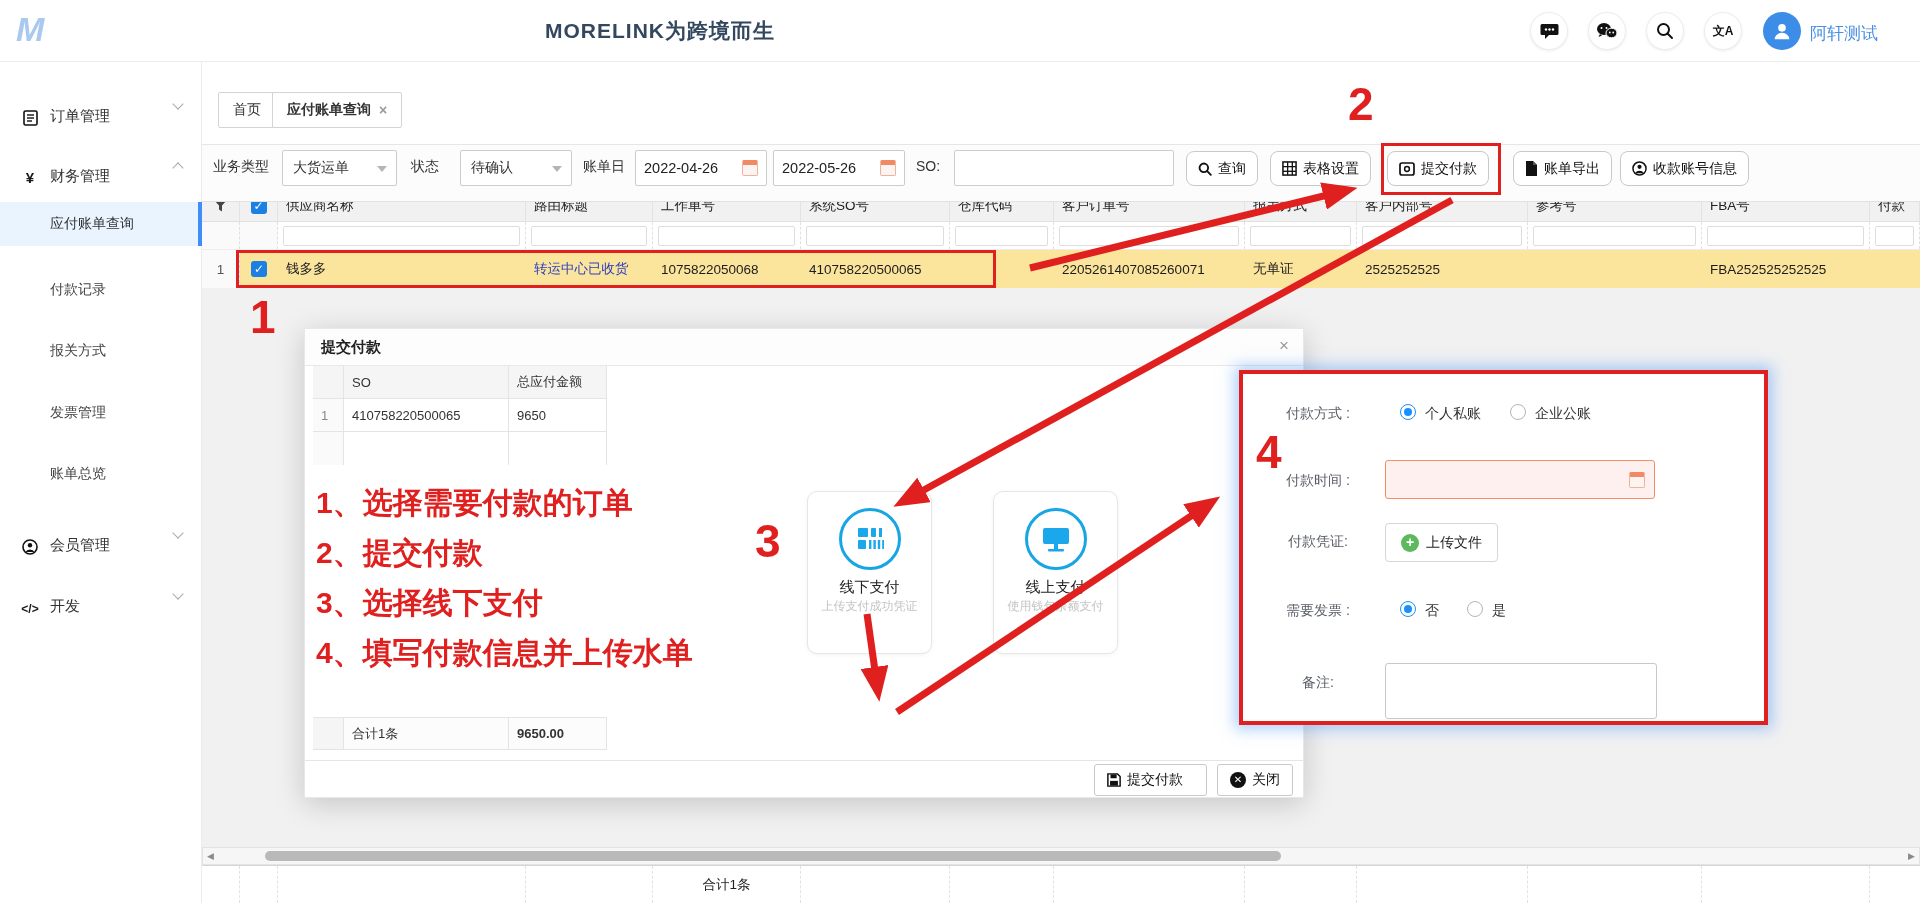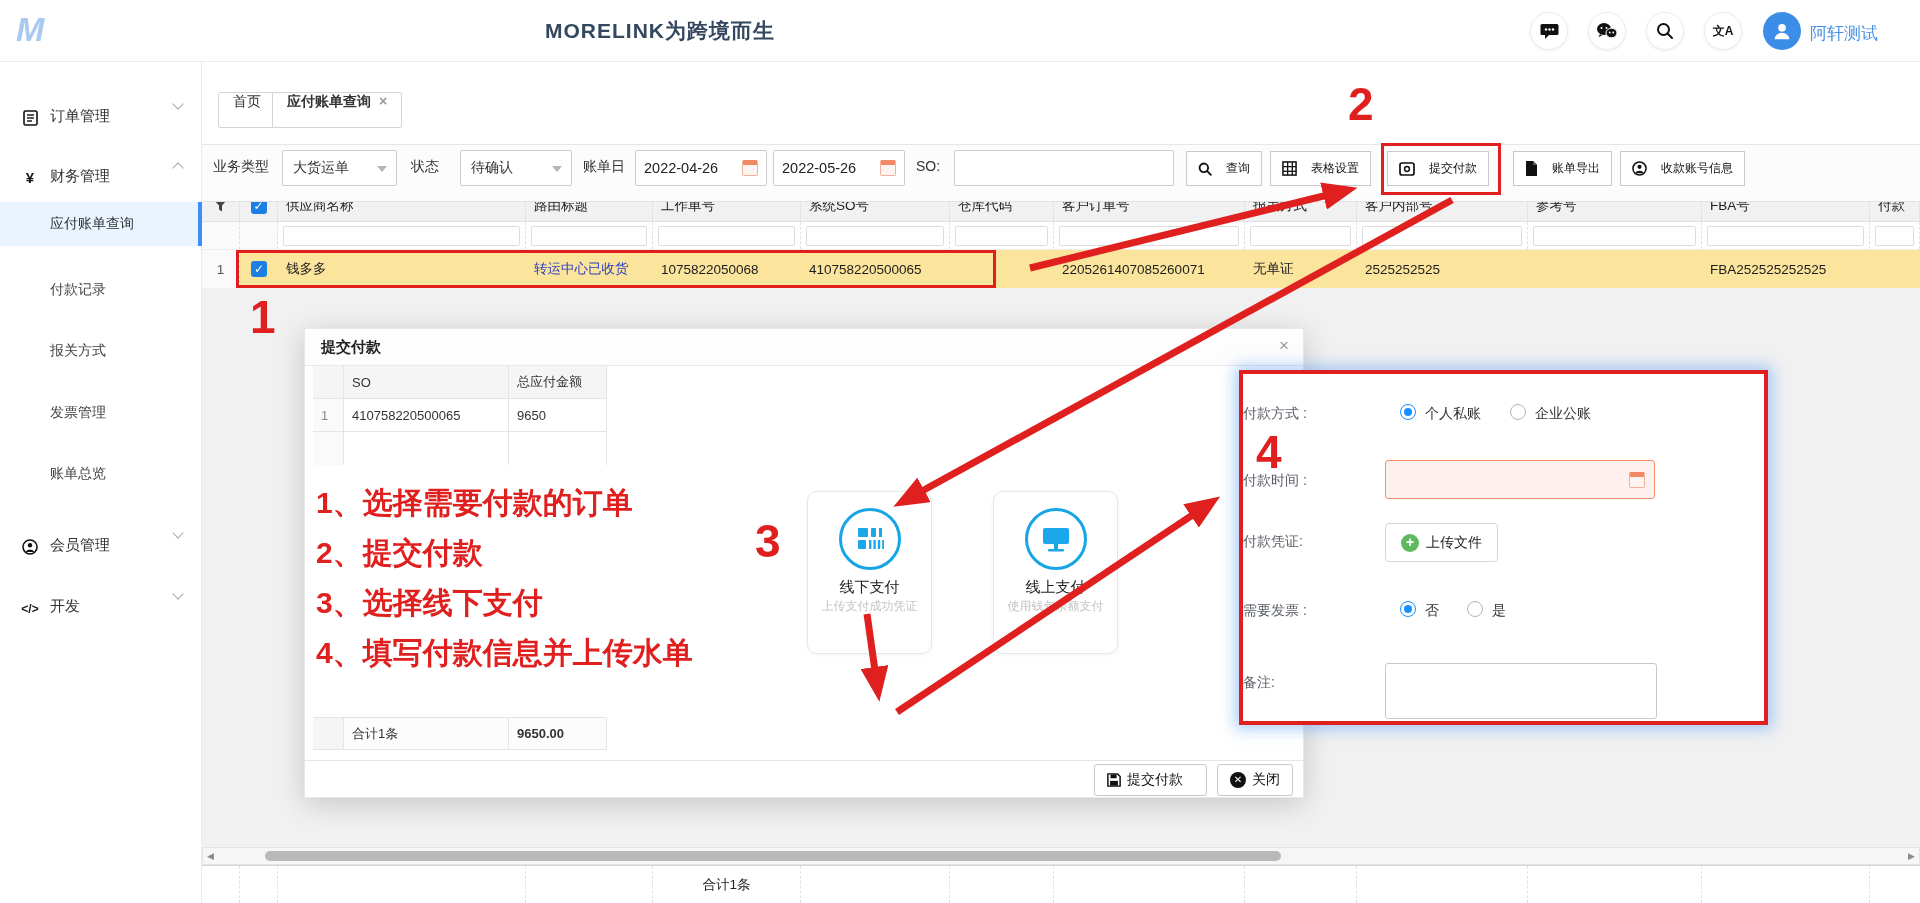--- a/index.html
+++ b/index.html
@@ -23,33 +23,33 @@
   .sgroup .glabel { margin-left:10px; font-size:15px; color:#333; }
   .chev { position:absolute; right:20px; width:8px; height:8px; border-right:1.5px solid #aaa; border-bottom:1.5px solid #aaa; }
   .chev.down { transform:rotate(45deg); top:14px; }
   .chev.up { transform:rotate(-135deg); top:18px; }
   .ssub { position:absolute; left:0; width:202px; height:44px; display:flex; align-items:center; cursor:pointer; }
   .ssub span { margin-left:50px; font-size:14px; color:#444; }
   .ssub.active { background:#e9f4ff; border-right:4px solid #3e8ef7; }
   .ssub.active span { color:#303133; }
 
   
-  .tab { top:92px; height:36px; background:#fff; border:1px solid #d4d4d4; border-radius:2px; display:flex; padding:0 14px; font-size:14px; color:#333; cursor:pointer; z-index:3; }
+  .tab { top:92px; height:36px; background:#fff; border:1px solid #d4d4d4; border-radius:2px; display:flex; align-items:center; padding:0 14px; font-size:14px; color:#333; cursor:pointer; z-index:3; }
   .tab.active { font-weight:bold; }
   .tab .x { margin-left:8px; color:#9a9a9a; font-size:14px; cursor:pointer; }
 
   
   #toolbar { left:202px; top:144px; width:1718px; height:58px; background:#fcfcfc; border-top:1px solid #e6e6e6; border-bottom:1px solid #e2e2e2; z-index:3; }
   .tlabel { position:absolute; top:13px; font-size:14px; color:#333; }
   .tselect { position:absolute; top:5px; height:36px; background:#fff; border:1px solid #ccc; border-radius:2px; display:flex; align-items:center; padding:0 10px; font-size:14px; color:#333; cursor:pointer; }
   .tselect .caret { position:absolute; right:9px; top:15px; width:0; height:0; border-left:5px solid transparent; border-right:5px solid transparent; border-top:6px solid #b5b5b5; }
   .tdate { position:absolute; top:5px; height:36px; background:#fff; border:1px solid #ccc; border-radius:2px; display:flex; align-items:center; justify-content:space-between; padding:0 8px; font-size:14.5px; color:#222; cursor:pointer; }
   .cal { width:16px; height:16px; border:1px solid #efb39d; border-top:5px solid #ef8a64; border-radius:2px; background:#fdf4f1; }
   .tinput { position:absolute; top:5px; height:36px; background:#fff; border:1px solid #ccc; border-radius:2px; cursor:text; }
-  .tbtn { position:absolute; top:6px; height:35px; background:#fff; border:1px solid #c9c9c9; border-radius:0; display:flex; align-items:center; padding:0 11px; font-size:12px; color:#111; gap:14px; cursor:pointer; }
+  .tbtn { position:absolute; top:6px; height:35px; background:#fff; border:1px solid #c9c9c9; border-radius:8px; display:flex; align-items:center; padding:0 11px; font-size:14px; color:#111; gap:6px; cursor:pointer; }
 
   
   .trow-flex { position:absolute; left:202px; width:1718px; display:flex; z-index:2; }
   .c1{width:38px}.c2{width:38px}.c3{width:248px}.c4{width:127px}.c5{width:148px}.c6{width:149px}.c7{width:104px}.c8{width:191px}.c9{width:112px}.c10{width:171px}.c11{width:174px}.c12{width:168px}.c13{width:50px}
   #thead { top:190px; height:32px; background:#f1f1f1; border-bottom:1px solid #e0e0e0; }
   #thead .cell { display:flex; align-items:center; padding-left:8px; font-size:13.5px; color:#222; border-right:1px solid #e3e3e3; overflow:hidden; white-space:nowrap; }
   #tfilter { top:222px; height:28px; background:#fff; border-bottom:1px solid #ededed; }
   #tfilter .cell { border-right:1px dashed #e0e0e0; display:flex; align-items:center; }
   #tfilter input { width:calc(100% - 10px); height:20px; margin:0 5px; border:1px solid #ddd; border-radius:2px; background:#fff; }
   #trow { top:250px; height:38px; }
@@ -82,21 +82,21 @@
   .msum .mtd { border-top:1px solid #e4e4e4; background:#fcfcfc; }
   #modal-footer { position:absolute; left:0; top:431px; width:100%; height:39px; border-top:1px solid #e5e5e5; }
   .mbtn { position:absolute; top:3px; height:32px; background:#fff; border:1px solid #c9c9c9; border-radius:3px; display:flex; align-items:center; padding:0 12px; gap:6px; font-size:14px; color:#111; cursor:pointer; }
   .paycard { position:absolute; top:162px; width:125px; height:163px; background:#fff; border:1px solid #e6e6e6; border-radius:10px; box-shadow:0 1px 4px rgba(0,0,0,.05); text-align:center; cursor:pointer; }
   .paycircle { margin:16px auto 8px; width:62px; height:62px; border:3px solid #18a5e6; border-radius:50%; display:flex; align-items:center; justify-content:center; }
   .paytitle { font-size:15px; color:#222; }
   .paysub { margin-top:1px; font-size:12px; color:#c4c4c4; }
 
   
   #panel4 { left:1239px; top:370px; width:529px; height:355px; background:#fff; border:4px solid #e01f1f; box-shadow:0 0 14px 4px rgba(88,157,246,.5); z-index:6; }
-  .flabel { position:absolute; left:0; width:150px; text-align:left; font-size:14px; color:#5a5e66; }
+  .flabel { position:absolute; left:0; width:150px; text-align:center; font-size:14px; color:#5a5e66; }
   .radio { position:absolute; width:16px; height:16px; border-radius:50%; border:1.5px solid #b4b4b4; background:#fff; cursor:pointer; }
   .radio.sel { border:1.5px solid #1890ff; }
   .radio.sel::after { content:""; position:absolute; left:3px; top:3px; width:8px; height:8px; border-radius:50%; background:#1890ff; }
   .rlabel { position:absolute; font-size:14px; color:#333; }
   #paytime-input { position:absolute; left:142px; top:86px; width:270px; height:39px; background:#fdf0ef; border:1px solid #f28e6a; border-radius:3px; cursor:text; }
   #paytime-input .cal { position:absolute; right:9px; top:11px; }
   #upload-btn { position:absolute; left:142px; top:149px; width:113px; height:39px; background:#fff; border:1px solid #d6d6d6; border-radius:4px; display:flex; align-items:center; justify-content:center; gap:7px; font-size:14px; color:#222; cursor:pointer; }
   .plus { width:18px; height:18px; border-radius:50%; background:#5eb win95e; background:#5eb95e; color:#fff; font-size:14px; line-height:17px; text-align:center; font-weight:bold; }
   #remark-box { position:absolute; left:142px; top:289px; width:272px; height:56px; border:1px solid #c8c8c8; border-radius:3px; background:#fff; resize:none; }
 

